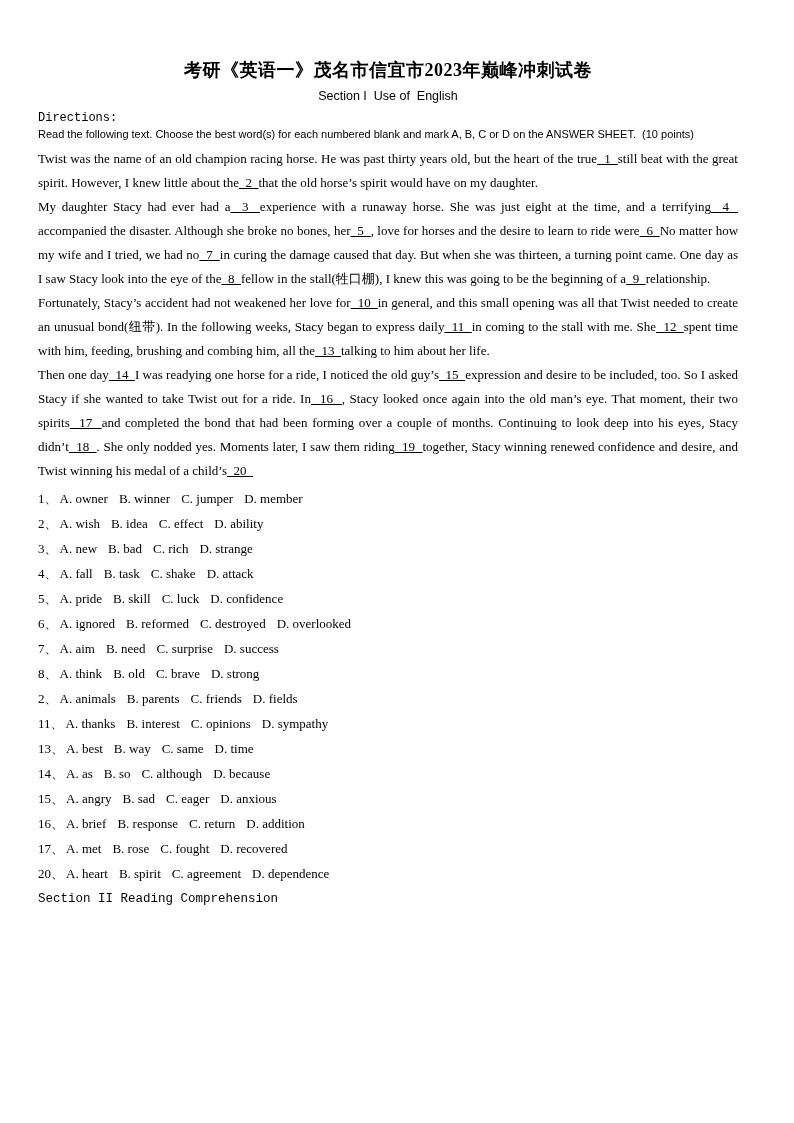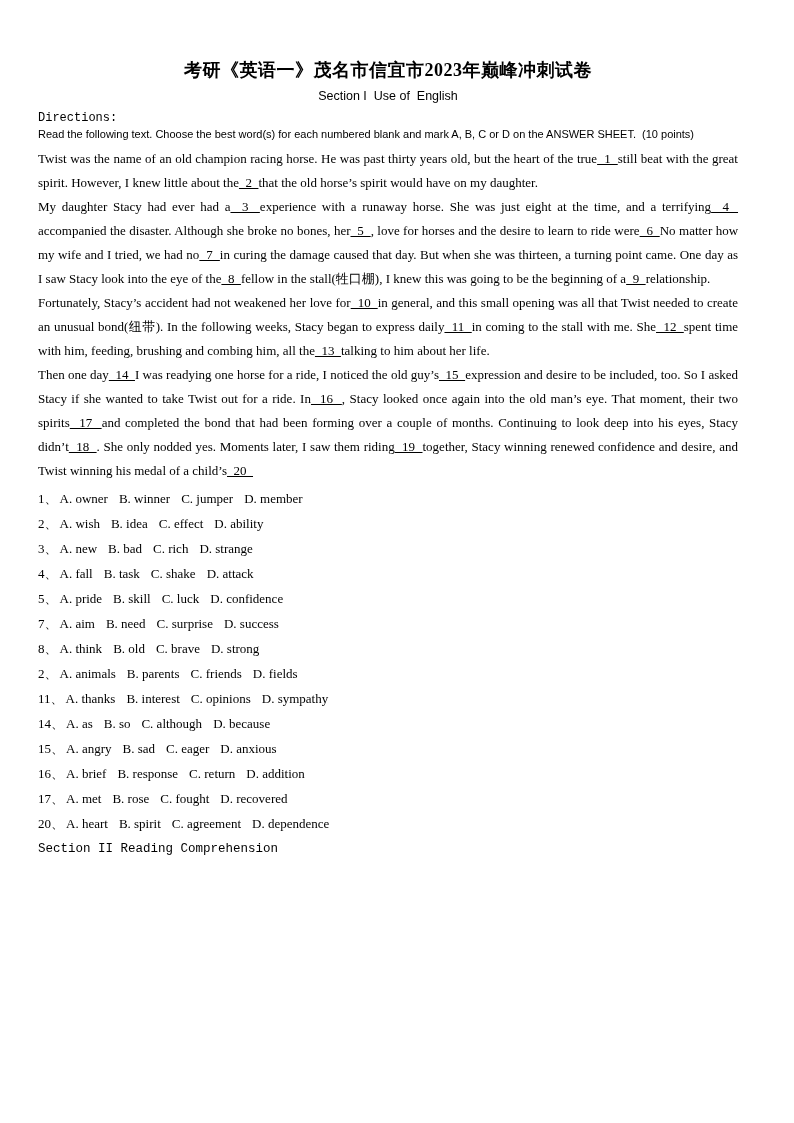--- a/index.html
+++ b/index.html
@@ -76,24 +76,26 @@
       <p>My daughter Stacy had ever had a<span class="blank">&nbsp;&nbsp;3&nbsp;&nbsp;</span>experience with a runaway horse. She was just eight at the time, and a terrifying<span class="blank">&nbsp;&nbsp;4&nbsp;&nbsp;</span> accompanied the disaster. Although she broke no bones, her<span class="blank">&nbsp;&nbsp;5&nbsp;&nbsp;</span>, love for horses and the desire to learn to ride were<span class="blank">&nbsp;&nbsp;6&nbsp;&nbsp;</span>No matter how my wife and I tried, we had no<span class="blank">&nbsp;&nbsp;7&nbsp;&nbsp;</span>in curing the damage caused that day. But when she was thirteen, a turning point came. One day as I saw Stacy look into the eye of the<span class="blank">&nbsp;&nbsp;8&nbsp;&nbsp;</span>fellow in the stall(牲口棚), I knew this was going to be the beginning of a<span class="blank">&nbsp;&nbsp;9&nbsp;&nbsp;</span>relationship.</p>
       <p>Fortunately, Stacy’s accident had not weakened her love for<span class="blank">&nbsp;&nbsp;10&nbsp;&nbsp;</span>in general, and this small opening was all that Twist needed to create an unusual bond(纽带). In the following weeks, Stacy began to express daily<span class="blank">&nbsp;&nbsp;11&nbsp;&nbsp;</span>in coming to the stall with me. She<span class="blank">&nbsp;&nbsp;12&nbsp;&nbsp;</span>spent time with him, feeding, brushing and combing him, all the<span class="blank">&nbsp;&nbsp;13&nbsp;&nbsp;</span>talking to him about her life.</p>
       <p>Then one day<span class="blank">&nbsp;&nbsp;14&nbsp;&nbsp;</span>I was readying one horse for a ride, I noticed the old guy’s<span class="blank">&nbsp;&nbsp;15&nbsp;&nbsp;</span>expression and desire to be included, too. So I asked Stacy if she wanted to take Twist out for a ride. In<span class="blank">&nbsp;&nbsp;16&nbsp;&nbsp;</span>, Stacy looked once again into the old man’s eye. That moment, their two spirits<span class="blank">&nbsp;&nbsp;17&nbsp;&nbsp;</span>and completed the bond that had been forming over a couple of months. Continuing to look deep into his eyes, Stacy didn’t<span class="blank">&nbsp;&nbsp;18&nbsp;&nbsp;</span>. She only nodded yes. Moments later, I saw them riding<span class="blank">&nbsp;&nbsp;19&nbsp;&nbsp;</span>together, Stacy winning renewed confidence and desire, and Twist winning his medal of a child’s<span class="blank">&nbsp;&nbsp;20&nbsp;&nbsp;</span></p>
     </div>
   <div class="questions">
       <div class="question-row"><span class="q-num">1、</span><span class="q-option">A. owner</span><span class="q-option">B. winner</span><span class="q-option">C. jumper</span><span class="q-option">D. member</span></div>
       <div class="question-row"><span class="q-num">2、</span><span class="q-option">A. wish</span><span class="q-option">B. idea</span><span class="q-option">C. effect</span><span class="q-option">D. ability</span></div>
       <div class="question-row"><span class="q-num">3、</span><span class="q-option">A. new</span><span class="q-option">B. bad</span><span class="q-option">C. rich</span><span class="q-option">D. strange</span></div>
       <div class="question-row"><span class="q-num">4、</span><span class="q-option">A. fall</span><span class="q-option">B. task</span><span class="q-option">C. shake</span><span class="q-option">D. attack</span></div>
       <div class="question-row"><span class="q-num">5、</span><span class="q-option">A. pride</span><span class="q-option">B. skill</span><span class="q-option">C. luck</span><span class="q-option">D. confidence</span></div>
+      <div class="question-row"><span class="q-num">6、</span><span class="q-option">A. ignored</span><span class="q-option">B. reformed</span><span class="q-option">C. destroyed</span><span class="q-option">D. overlooked</span></div>
       <div class="question-row"><span class="q-num">7、</span><span class="q-option">A. aim</span><span class="q-option">B. need</span><span class="q-option">C. surprise</span><span class="q-option">D. success</span></div>
       <div class="question-row"><span class="q-num">8、</span><span class="q-option">A. think</span><span class="q-option">B. old</span><span class="q-option">C. brave</span><span class="q-option">D. strong</span></div>
       <div class="question-row"><span class="q-num">2、</span><span class="q-option">A. animals</span><span class="q-option">B. parents</span><span class="q-option">C. friends</span><span class="q-option">D. fields</span></div>
       <div class="question-row"><span class="q-num">11、</span><span class="q-option">A. thanks</span><span class="q-option">B. interest</span><span class="q-option">C. opinions</span><span class="q-option">D. sympathy</span></div>
+      <div class="question-row"><span class="q-num">13、</span><span class="q-option">A. best</span><span class="q-option">B. way</span><span class="q-option">C. same</span><span class="q-option">D. time</span></div>
       <div class="question-row"><span class="q-num">14、</span><span class="q-option">A. as</span><span class="q-option">B. so</span><span class="q-option">C. although</span><span class="q-option">D. because</span></div>
       <div class="question-row"><span class="q-num">15、</span><span class="q-option">A. angry</span><span class="q-option">B. sad</span><span class="q-option">C. eager</span><span class="q-option">D. anxious</span></div>
       <div class="question-row"><span class="q-num">16、</span><span class="q-option">A. brief</span><span class="q-option">B. response</span><span class="q-option">C. return</span><span class="q-option">D. addition</span></div>
       <div class="question-row"><span class="q-num">17、</span><span class="q-option">A. met</span><span class="q-option">B. rose</span><span class="q-option">C. fought</span><span class="q-option">D. recovered</span></div>
       <div class="question-row"><span class="q-num">20、</span><span class="q-option">A. heart</span><span class="q-option">B. spirit</span><span class="q-option">C. agreement</span><span class="q-option">D. dependence</span></div>
     </div>
   <div class="footer-heading">Section II Reading Comprehension</div>
 </div>
 
 </body></html>

